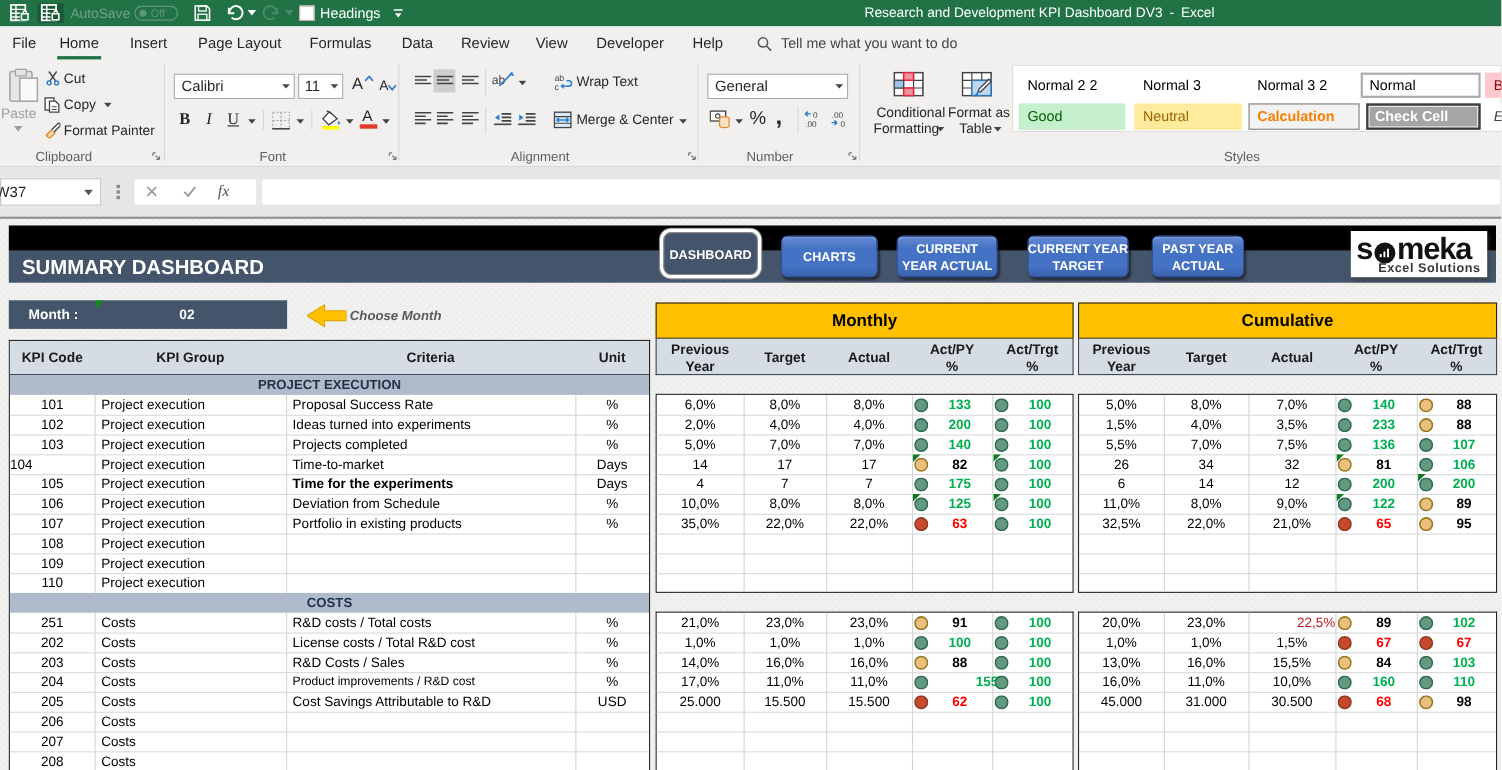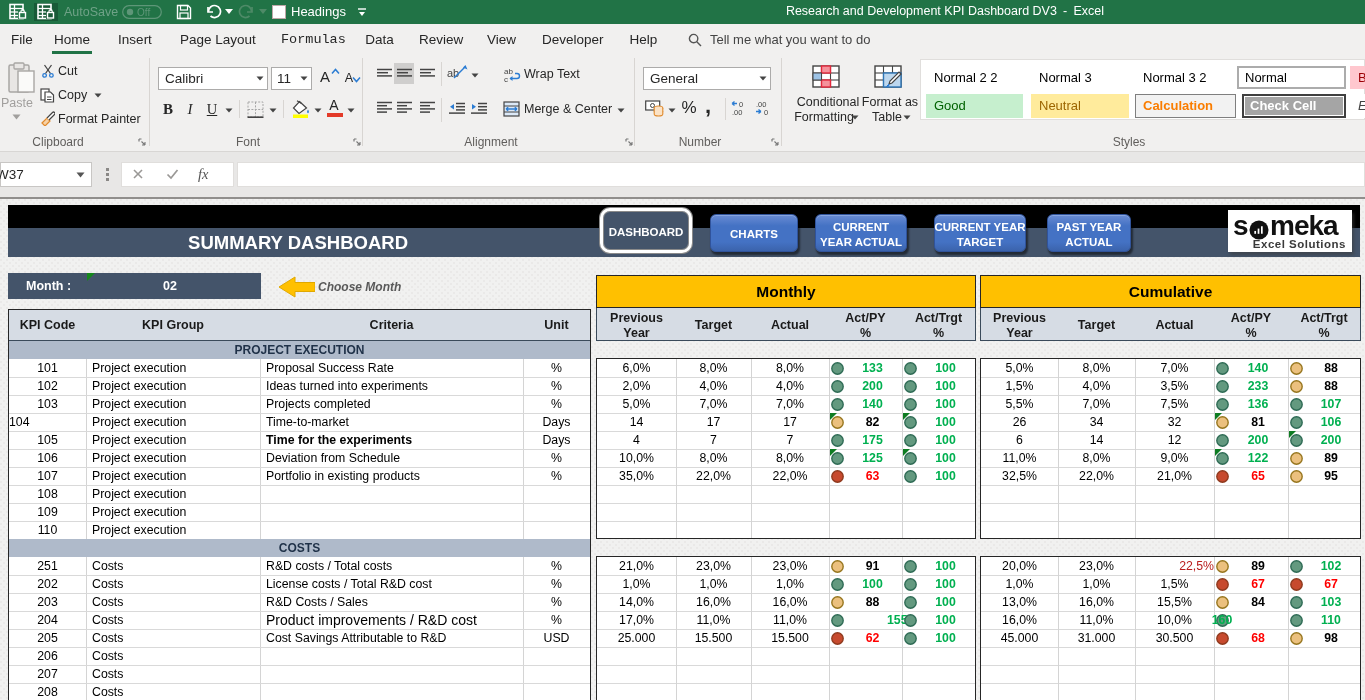--- a/index.html
+++ b/index.html
@@ -61,21 +61,21 @@
 <svg style="left:357px;top:7px" width="10" height="10" viewBox="0 0 10 10">
       <line x1="1" y1="2" x2="9" y2="2" stroke="#fff" stroke-width="1.4"></line>
       <path d="M2 5 h6 l-3 4 z" fill="#fff"></path>
     </svg>
 <div style="left:700px;top:3px;width:490px;height:17px;line-height:17px;font-size:12.5px;font-weight:400;color:#fff;text-align:center;white-space:nowrap;">Research and Development KPI Dashboard DV3 - Excel</div>
 <div style="left:0;top:24px;width:1365px;height:31px;background:#F1F0EF;"></div>
 <div style="left:3px;top:32px;width:38px;height:16px;line-height:16px;font-size:13.5px;font-weight:400;color:#262626;text-align:center;white-space:nowrap;">File</div>
 <div style="left:52px;top:32px;width:40px;height:16px;line-height:16px;font-size:13.5px;font-weight:400;color:#262626;text-align:center;white-space:nowrap;">Home</div>
 <div style="left:117px;top:32px;width:36px;height:16px;line-height:16px;font-size:13.5px;font-weight:400;color:#262626;text-align:center;white-space:nowrap;">Insert</div>
 <div style="left:180px;top:32px;width:74px;height:16px;line-height:16px;font-size:13.5px;font-weight:400;color:#262626;text-align:center;white-space:nowrap;">Page Layout</div>
-<div style="left:281px;top:32px;width:57px;height:16px;line-height:16px;font-size:13.5px;font-weight:400;color:#262626;text-align:center;white-space:nowrap;font-family:Liberation Mono, monospace;">Formulas</div>
+<div style="left:281px;top:32px;width:57px;height:16px;line-height:16px;font-size:13.5px;font-weight:400;color:#262626;text-align:center;white-space:nowrap;">Formulas</div>
 <div style="left:363px;top:32px;width:33px;height:16px;line-height:16px;font-size:13.5px;font-weight:400;color:#262626;text-align:center;white-space:nowrap;">Data</div>
 <div style="left:419px;top:32px;width:44px;height:16px;line-height:16px;font-size:13.5px;font-weight:400;color:#262626;text-align:center;white-space:nowrap;">Review</div>
 <div style="left:485px;top:32px;width:33px;height:16px;line-height:16px;font-size:13.5px;font-weight:400;color:#262626;text-align:center;white-space:nowrap;">View</div>
 <div style="left:542px;top:32px;width:61px;height:16px;line-height:16px;font-size:13.5px;font-weight:400;color:#262626;text-align:center;white-space:nowrap;">Developer</div>
 <div style="left:627px;top:32px;width:33px;height:16px;line-height:16px;font-size:13.5px;font-weight:400;color:#262626;text-align:center;white-space:nowrap;">Help</div>
 <div style="left:52px;top:51px;width:40px;height:3px;background:#217346;"></div>
 <svg style="left:688px;top:33px" width="14" height="14" viewBox="0 0 14 14">
       <circle cx="5.6" cy="5.6" r="4.2" fill="none" stroke="#555" stroke-width="1.4"></circle>
       <line x1="8.8" y1="8.8" x2="13" y2="13" stroke="#555" stroke-width="1.4"></line>
     </svg>
@@ -357,21 +357,21 @@
     </svg>
 <svg style="left:166px;top:168px" width="13" height="12" viewBox="0 0 13 12">
       <path d="M1.5 6.5 L5 10 L11.5 2" fill="none" stroke="#9A9896" stroke-width="1.7"></path>
     </svg>
 <div style="left:198px;top:165px;width:24px;height:18px;line-height:18px;font-size:14.5px;font-weight:400;color:#555;text-align:left;white-space:nowrap;font-style:italic;font-family:'Liberation Serif',serif;">fx</div>
 <div style="left:237px;top:162px;width:1128px;height:25px;background:#fff;border:1px solid #E0DEDC;"></div>
 <div style="left:0;top:197px;width:1365px;height:2px;background:#908E8C;"></div>
 <div style="left:0;top:199px;width:1365px;height:501px;background:#F1F1F0;background-image:radial-gradient(#EAE9E8 0.9px, transparent 1px),radial-gradient(#EAE9E8 0.9px, transparent 1px);background-size:6px 6px;background-position:1px 1px,4px 4px;"></div>
 <div style="left:8px;top:205px;width:1352px;height:23px;background:#000;"></div>
 <div style="left:8px;top:228px;width:1352px;height:29px;background:#44546A;"></div>
-<div style="left:8px;top:233px;width:400px;height:20px;line-height:20px;font-size:18.5px;font-weight:700;color:#fff;text-align:right;white-space:nowrap;">SUMMARY DASHBOARD</div>
+<div style="left:20px;top:233px;width:400px;height:20px;line-height:20px;font-size:18.5px;font-weight:700;color:#fff;text-align:left;white-space:nowrap;">SUMMARY DASHBOARD</div>
 <div style="left:600px;top:208px;width:92px;height:45px;border:3px solid #fff;border-radius:10px;box-shadow:0 0 0 1px #8A8A8A, inset 0 0 0 1px #8A8A8A;background:#44546A;"></div>
 <div style="left:605px;top:213px;width:82px;height:35px;background:#44546A;border-radius:5px;"></div>
 <div style="left:605px;top:225px;width:82px;height:15px;line-height:15px;font-size:11.5px;font-weight:700;color:#fff;text-align:center;white-space:nowrap;">DASHBOARD</div>
 <div style="left:710px;top:214px;width:88px;height:38px;background:linear-gradient(#6A8CD4,#4472C4 30%,#4472C4 75%,#3B63AC);border:1px solid #30539B;border-radius:6px;box-shadow:inset 0 1px 0 #87A5DE, 1.5px 2.5px 2px rgba(0,0,0,0.5);"></div>
 <div style="left:710px;top:227px;width:88px;height:15px;line-height:15px;font-size:11.5px;font-weight:700;color:#fff;text-align:center;white-space:nowrap;">CHARTS</div>
 <div style="left:815px;top:214px;width:92px;height:38px;background:linear-gradient(#6A8CD4,#4472C4 30%,#4472C4 75%,#3B63AC);border:1px solid #30539B;border-radius:6px;box-shadow:inset 0 1px 0 #87A5DE, 1.5px 2.5px 2px rgba(0,0,0,0.5);"></div>
 <div style="left:815px;top:220px;width:92px;height:15px;line-height:15px;font-size:11.5px;font-weight:700;color:#fff;text-align:center;white-space:nowrap;">CURRENT</div>
 <div style="left:815px;top:235px;width:92px;height:15px;line-height:15px;font-size:11.5px;font-weight:700;color:#fff;text-align:center;white-space:nowrap;">YEAR ACTUAL</div>
 <div style="left:934px;top:214px;width:92px;height:38px;background:linear-gradient(#6A8CD4,#4472C4 30%,#4472C4 75%,#3B63AC);border:1px solid #30539B;border-radius:6px;box-shadow:inset 0 1px 0 #87A5DE, 1.5px 2.5px 2px rgba(0,0,0,0.5);"></div>
 <div style="left:934px;top:220px;width:92px;height:15px;line-height:15px;font-size:11.5px;font-weight:700;color:#fff;text-align:center;white-space:nowrap;">CURRENT YEAR</div>
@@ -474,21 +474,21 @@
 <div style="left:9px;top:575px;width:77px;height:18px;line-height:18px;font-size:12.3px;font-weight:400;color:#000;text-align:center;white-space:nowrap;">202</div>
 <div style="left:92px;top:575px;width:166px;height:18px;line-height:18px;font-size:12.3px;font-weight:400;color:#000;text-align:left;white-space:nowrap;">Costs</div>
 <div style="left:266px;top:575px;width:255px;height:18px;line-height:18px;font-size:12.3px;font-weight:400;color:#000;text-align:left;white-space:nowrap;">License costs / Total R&amp;D cost</div>
 <div style="left:523px;top:575px;width:67px;height:18px;line-height:18px;font-size:12.3px;font-weight:400;color:#000;text-align:center;white-space:nowrap;">%</div>
 <div style="left:9px;top:593px;width:77px;height:18px;line-height:18px;font-size:12.3px;font-weight:400;color:#000;text-align:center;white-space:nowrap;">203</div>
 <div style="left:92px;top:593px;width:166px;height:18px;line-height:18px;font-size:12.3px;font-weight:400;color:#000;text-align:left;white-space:nowrap;">Costs</div>
 <div style="left:266px;top:593px;width:255px;height:18px;line-height:18px;font-size:12.3px;font-weight:400;color:#000;text-align:left;white-space:nowrap;">R&amp;D Costs / Sales</div>
 <div style="left:523px;top:593px;width:67px;height:18px;line-height:18px;font-size:12.3px;font-weight:400;color:#000;text-align:center;white-space:nowrap;">%</div>
 <div style="left:9px;top:611px;width:77px;height:18px;line-height:18px;font-size:12.3px;font-weight:400;color:#000;text-align:center;white-space:nowrap;">204</div>
 <div style="left:92px;top:611px;width:166px;height:18px;line-height:18px;font-size:12.3px;font-weight:400;color:#000;text-align:left;white-space:nowrap;">Costs</div>
-<div style="left:266px;top:611px;width:255px;height:18px;line-height:18px;font-size:14px;font-weight:400;color:#000;text-align:left;white-space:nowrap;">Product improvements / R&amp;D cost</div>
+<div style="left:266px;top:611px;width:255px;height:18px;line-height:18px;font-size:11px;font-weight:400;color:#000;text-align:left;white-space:nowrap;">Product improvements / R&amp;D cost</div>
 <div style="left:523px;top:611px;width:67px;height:18px;line-height:18px;font-size:12.3px;font-weight:400;color:#000;text-align:center;white-space:nowrap;">%</div>
 <div style="left:9px;top:629px;width:77px;height:18px;line-height:18px;font-size:12.3px;font-weight:400;color:#000;text-align:center;white-space:nowrap;">205</div>
 <div style="left:92px;top:629px;width:166px;height:18px;line-height:18px;font-size:12.3px;font-weight:400;color:#000;text-align:left;white-space:nowrap;">Costs</div>
 <div style="left:266px;top:629px;width:255px;height:18px;line-height:18px;font-size:12.3px;font-weight:400;color:#000;text-align:left;white-space:nowrap;">Cost Savings Attributable to R&amp;D</div>
 <div style="left:523px;top:629px;width:67px;height:18px;line-height:18px;font-size:12.3px;font-weight:400;color:#000;text-align:center;white-space:nowrap;">USD</div>
 <div style="left:9px;top:647px;width:77px;height:18px;line-height:18px;font-size:12.3px;font-weight:400;color:#000;text-align:center;white-space:nowrap;">206</div>
 <div style="left:92px;top:647px;width:166px;height:18px;line-height:18px;font-size:12.3px;font-weight:400;color:#000;text-align:left;white-space:nowrap;">Costs</div>
 <div style="left:9px;top:665px;width:77px;height:18px;line-height:18px;font-size:12.3px;font-weight:400;color:#000;text-align:center;white-space:nowrap;">207</div>
 <div style="left:92px;top:665px;width:166px;height:18px;line-height:18px;font-size:12.3px;font-weight:400;color:#000;text-align:left;white-space:nowrap;">Costs</div>
 <div style="left:9px;top:683px;width:77px;height:18px;line-height:18px;font-size:12.3px;font-weight:400;color:#000;text-align:center;white-space:nowrap;">208</div>
@@ -829,21 +829,21 @@
 <svg style="left:1290px;top:595.5px" width="13" height="13" viewBox="0 0 13 13">
       <circle cx="6.5" cy="6.5" r="5.7" fill="#63997F" stroke="#2F6B55" stroke-width="1.4"></circle>
     </svg>
 <div style="left:1302px;top:593px;width:58px;height:18px;line-height:18px;font-size:12.3px;font-weight:700;color:#00B050;text-align:center;white-space:nowrap;">103</div>
 <div style="left:981px;top:611px;width:77px;height:18px;line-height:18px;font-size:12.3px;font-weight:400;color:#000;text-align:center;white-space:nowrap;">16,0%</div>
 <div style="left:1058px;top:611px;width:77px;height:18px;line-height:18px;font-size:12.3px;font-weight:400;color:#000;text-align:center;white-space:nowrap;">11,0%</div>
 <div style="left:1135px;top:611px;width:79px;height:18px;line-height:18px;font-size:12.3px;font-weight:400;color:#000;text-align:center;white-space:nowrap;">10,0%</div>
 <svg style="left:1216px;top:613.5px" width="13" height="13" viewBox="0 0 13 13">
       <circle cx="6.5" cy="6.5" r="5.7" fill="#63997F" stroke="#2F6B55" stroke-width="1.4"></circle>
     </svg>
-<div style="left:1192px;top:611px;width:60px;height:18px;line-height:18px;font-size:12.3px;font-weight:700;color:#00B050;text-align:center;white-space:nowrap;">160</div>
+<div style="left:1228px;top:611px;width:60px;height:18px;line-height:18px;font-size:12.3px;font-weight:700;color:#00B050;text-align:center;white-space:nowrap;">160</div>
 <svg style="left:1290px;top:613.5px" width="13" height="13" viewBox="0 0 13 13">
       <circle cx="6.5" cy="6.5" r="5.7" fill="#63997F" stroke="#2F6B55" stroke-width="1.4"></circle>
     </svg>
 <div style="left:1302px;top:611px;width:58px;height:18px;line-height:18px;font-size:12.3px;font-weight:700;color:#00B050;text-align:center;white-space:nowrap;">110</div>
 <div style="left:981px;top:629px;width:77px;height:18px;line-height:18px;font-size:12.3px;font-weight:400;color:#000;text-align:center;white-space:nowrap;">45.000</div>
 <div style="left:1058px;top:629px;width:77px;height:18px;line-height:18px;font-size:12.3px;font-weight:400;color:#000;text-align:center;white-space:nowrap;">31.000</div>
 <div style="left:1135px;top:629px;width:79px;height:18px;line-height:18px;font-size:12.3px;font-weight:400;color:#000;text-align:center;white-space:nowrap;">30.500</div>
 <svg style="left:1216px;top:631.5px" width="13" height="13" viewBox="0 0 13 13">
       <circle cx="6.5" cy="6.5" r="5.7" fill="#C74A2E" stroke="#8F3A1E" stroke-width="1.4"></circle>
     </svg>

